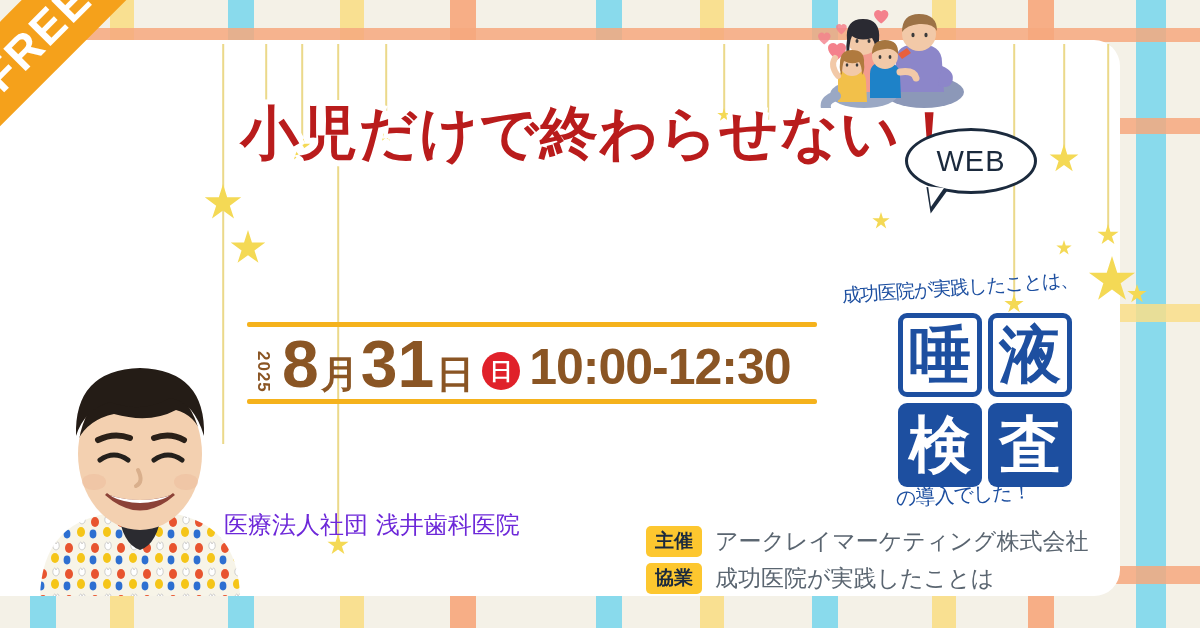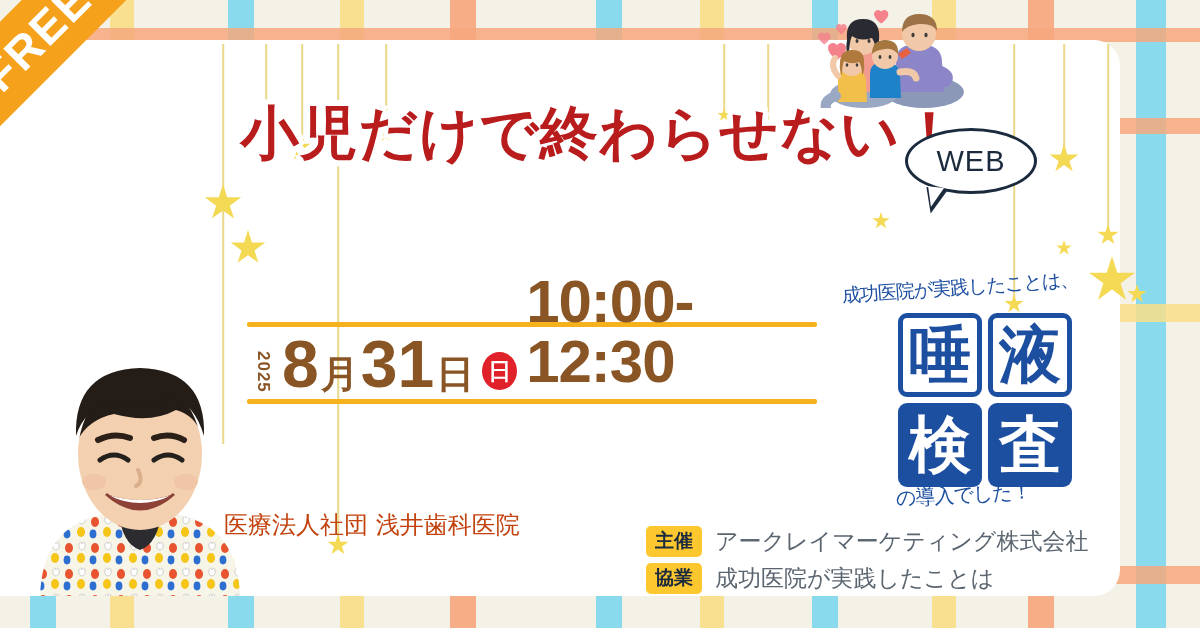--- a/index.html
+++ b/index.html
@@ -141,21 +141,21 @@
   .d-unit{ font-size:38px; font-weight:bold; color:#8A5524; line-height:1;
            margin:0 2px 3px 2px; font-family:"DejaVu Sans",sans-serif; }
   #date-dow{
     width:38px;height:38px;border-radius:50%;background:#E0212A;
     color:#fff;font-size:23px;font-weight:bold;
     display:flex;align-items:center;justify-content:center;
     margin:0 9px 6px 6px;
     font-family:"DejaVu Sans",sans-serif;
   }
   #date-time{
-    font-size:60px;font-weight:bold;color:#8A5524;line-height:1;
+    font-size:50px;font-weight:bold;color:#8A5524;line-height:1;
     letter-spacing:-1px; margin-bottom:4px;
     font-family:"Liberation Sans",sans-serif;
   }
 
   
   #saliva-logo{
     position:absolute; left:836px; top:283px; width:290px; height:232px;
     z-index:25;
   }
   #saliva-top-text{
@@ -193,21 +193,21 @@
   }
 
   
   #guest-block{ position:absolute; left:224px; top:504px; z-index:28; }
   #guest-badge{
     display:inline-block; background:#FDC72F; color:#1B2A3D;
     font-size:20px; font-weight:bold; padding:3px 13px 4px;
     border-radius:6px; font-family:"DejaVu Sans",sans-serif;
   }
   .guest-line{
-    font-size:24px; color:#c2410c; margin-top:5px; white-space:nowrap;
+    font-size:24px; color:#6d28d9; margin-top:5px; white-space:nowrap;
     font-family:"DejaVu Sans",sans-serif; letter-spacing:0px;
   }
 
   
   #organizer-block{ position:absolute; left:646px; top:526px; z-index:28; }
   .org-row{ display:flex; align-items:flex-end; margin-bottom:6px; }
   .org-badge{
     background:#FDC72F; color:#1B2A3D; font-size:19px; font-weight:bold;
     padding:2px 9px 3px; border-radius:5px; margin-right:13px;
     font-family:"DejaVu Sans",sans-serif; white-space:nowrap;

